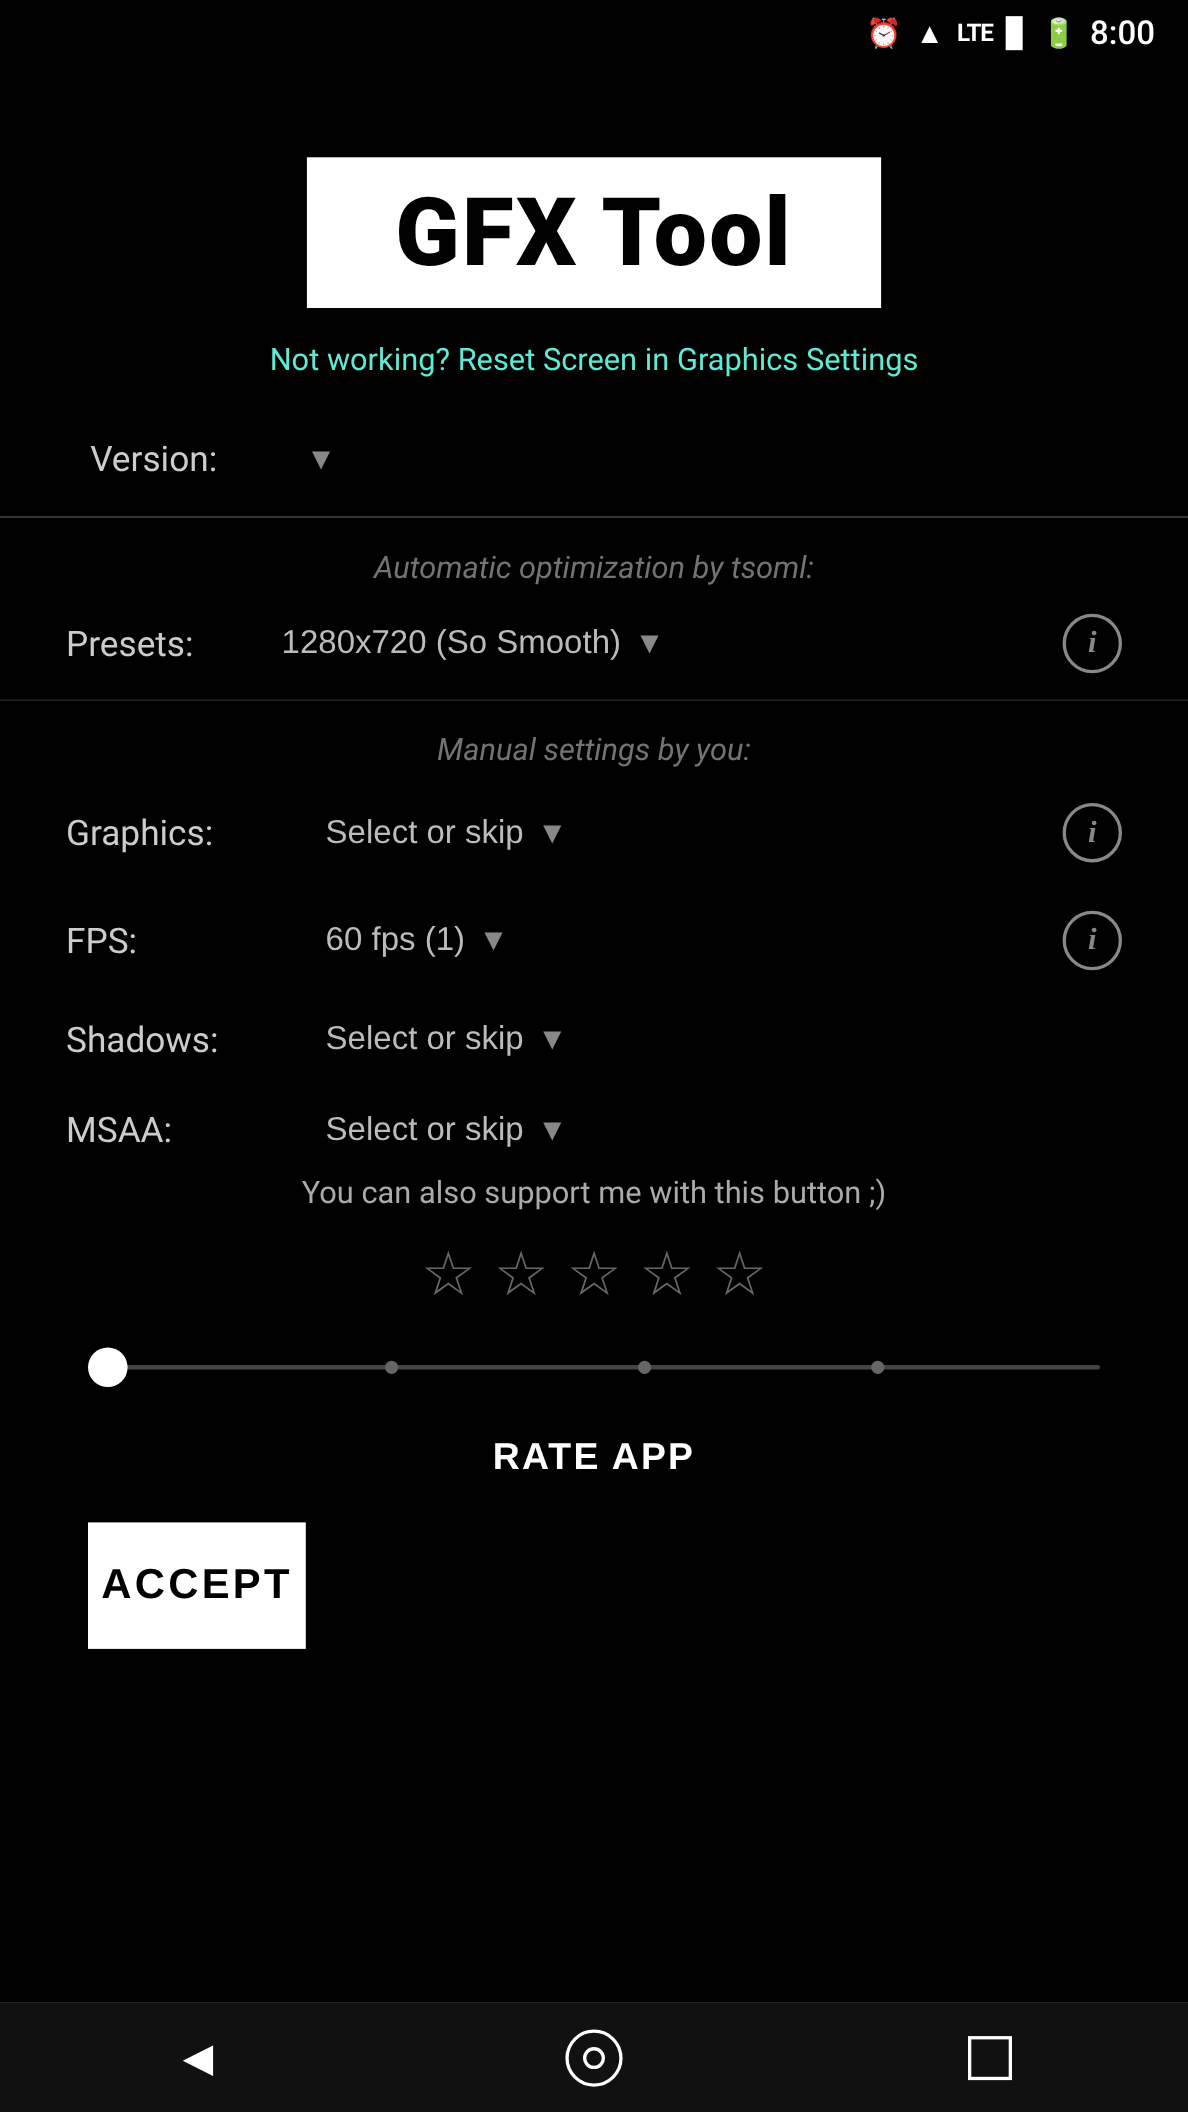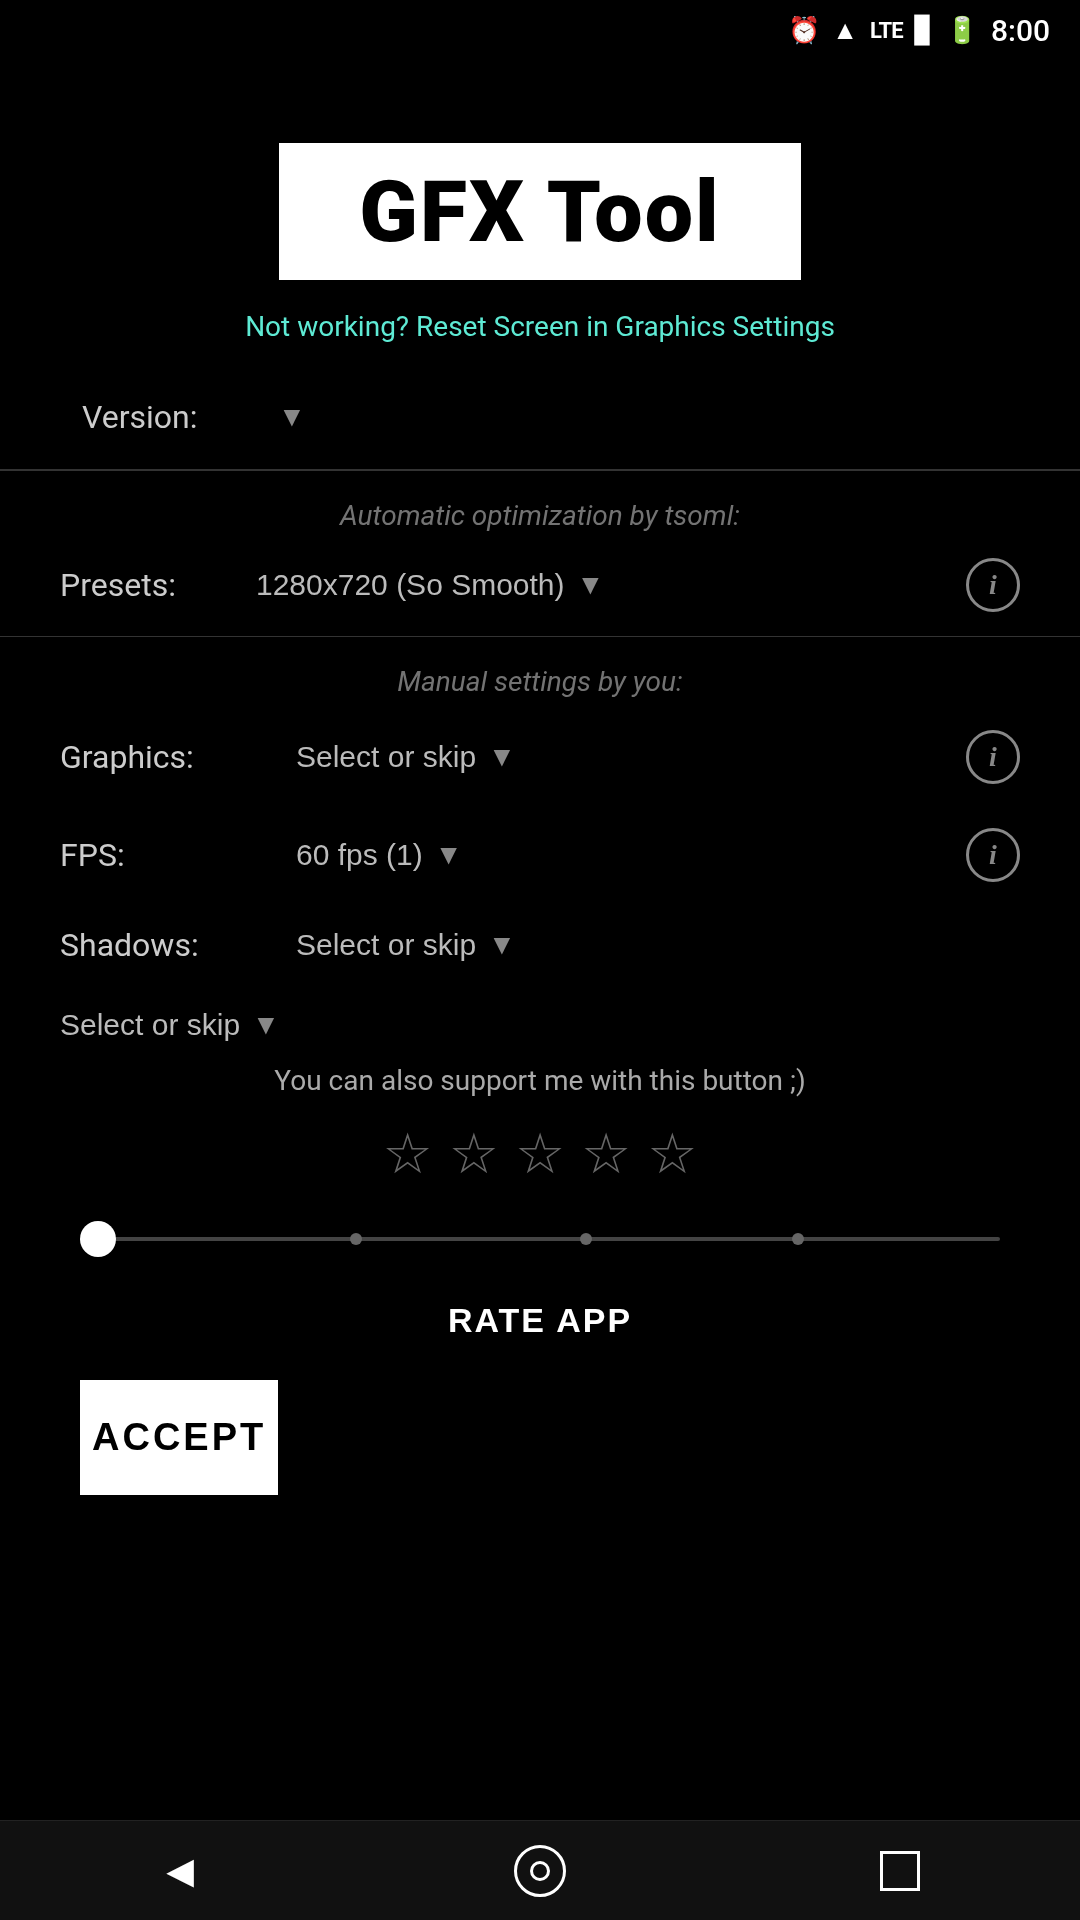--- a/index.html
+++ b/index.html
@@ -352,20 +352,21 @@
 
 <div class="setting-row">
   <span class="setting-label">Shadows:</span>
   <button class="setting-dropdown">
     <span>Select or skip</span>
     <span class="dropdown-arrow">▼</span>
   </button>
 </div>
 
 <div class="setting-row">
+  <span class="setting-label">MSAA:</span>
   <button class="setting-dropdown">
     <span>Select or skip</span>
     <span class="dropdown-arrow">▼</span>
   </button>
 </div>
 
 <div class="support-text">You can also support me with this button ;)</div>
 
 <div class="stars-row">
   <span class="star">☆</span>

